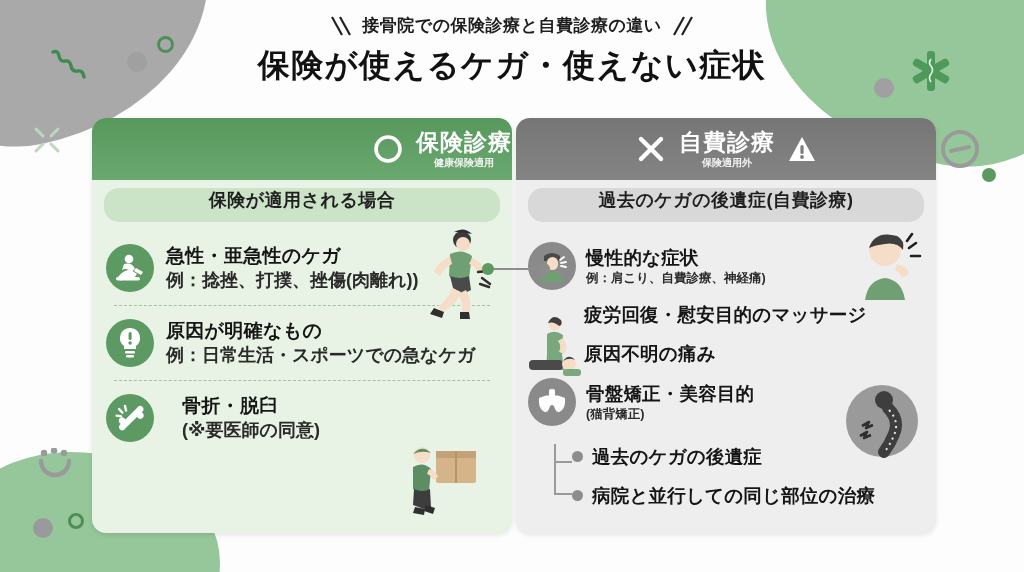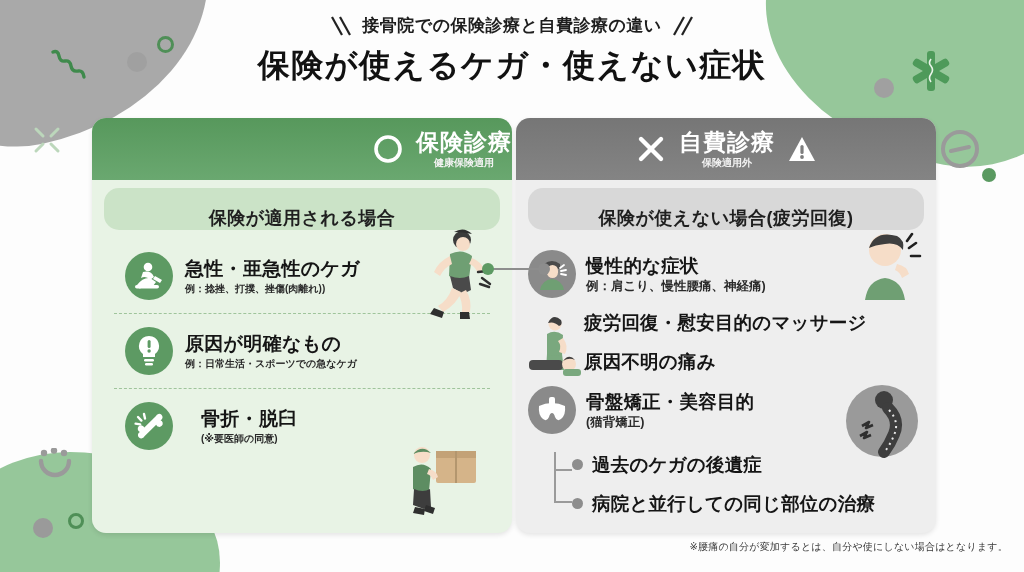--- a/index.html
+++ b/index.html
@@ -66,35 +66,35 @@
 
   .panel-head { height: 62px; display: flex; align-items: center; justify-content: center; gap: 12px; }
   .head-left { background: linear-gradient(180deg,#57985c 0%, #6aa870 100%); justify-content: flex-end; }
   .head-right { background: linear-gradient(180deg,#767676 0%, #848484 100%); }
   .head-mark { width: 32px; height: 32px; flex: 0 0 auto; }
   .head-text { text-align: center; line-height: 1; }
   .head-title { font-size: 23px; font-weight: bold; color: #ffffff; letter-spacing: 1px; }
   .head-sub { font-size: 10px; font-weight: bold; color: #f2f2f2; margin-top: 4px; }
   .head-warn { width: 30px; height: 30px; flex: 0 0 auto; }
 
-  .band { margin: 8px 12px 0 12px; height: 42px; border-radius: 15px;
-    display: flex; align-items: flex-end; justify-content: center; }
+  .band { margin: 8px 12px 0 12px; height: 34px; border-radius: 15px;
+    display: flex; align-items: flex-start; justify-content: center; }
   .band-left { background: #cbe3c7; }
   .band-right { background: #d8d8d8; }
   .band-text { font-size: 18px; font-weight: bold; color: #1f1f1f; letter-spacing: .5px; }
 
   
   .items { position: relative; padding: 6px 0 0 0; }
-  .item { display: flex; align-items: center; gap: 12px; padding: 0 14px; margin-left: 19px; }
+  .item { display: flex; align-items: center; gap: 12px; padding: 0 14px; }
   .ic { width: 48px; height: 48px; border-radius: 50%; flex: 0 0 auto; }
   .ic-green { background: #5d9a63; }
   .ic-gray { background: #8a8a8a; }
   .it-text { line-height: 1.15; }
   .it-title { font-size: 19px; font-weight: bold; color: #151515; letter-spacing: .3px; }
-  .it-sub { font-size: 10px; font-weight: bold; color: #2a2a2a; margin-top: 3px; }
+  .it-sub { font-size: 18px; font-weight: bold; color: #2a2a2a; margin-top: 3px; }
   .divider { height: 0; border-top: 1px dashed #9fc49b; margin: 13px 22px; }
 
   .left-item-1 { margin-top: 16px; }
   .left-item-2 { margin-top: 0px; }
   .left-item-3 { margin-top: 0px; gap: 28px; }
 
   
   .r-item { display: flex; align-items: center; gap: 10px; padding: 0 12px; }
   .r-title { font-size: 18.5px; font-weight: bold; color: #151515; letter-spacing: .2px; }
   .r-sub { font-size: 12.5px; font-weight: bold; color: #2a2a2a; margin-top: 3px; }
@@ -283,37 +283,37 @@
       <span class="head-warn">
         <svg viewBox="0 0 30 30" width="30" height="30">
           <path d="M15 3 L28 27 H2 Z" fill="#ffffff"></path>
           <rect x="13.4" y="11" width="3.2" height="9" rx="1.6" fill="#7d7d7d"></rect>
           <circle cx="15" cy="23" r="1.9" fill="#7d7d7d"></circle>
         </svg>
       </span>
     </div>
 
     <div class="band band-right">
-      <span class="band-text">保険が使えない場合(疲労回復)</span>
+      <span class="band-text">過去のケガの後遺症(自費診療)</span>
     </div>
 
     <div class="items">
 
       <div class="r-item" style="margin-top:14px;">
         <span class="ic ic-gray">
           <svg viewBox="0 0 48 48" width="48" height="48">
             <path d="M16 14 q8 -6 16 0 v5 h-16 z" fill="#4a4a4a"></path>
             <rect x="19" y="15" width="11" height="13" rx="5.5" fill="#f6ddc8"></rect>
             <path d="M12 40 q2 -10 12 -11 q10 1 12 11 z" fill="#6f9f73"></path>
             <path d="M33 21 l5 -1 M33 24 l5 1 M32 18 l4 -3" stroke="#fff" stroke-width="1.8" stroke-linecap="round"></path>
           </svg>
         </span>
         <span class="it-text">
           <div class="r-title">慢性的な症状</div>
-          <div class="r-sub">例：肩こり、慢性腰痛、神経痛)</div>
+          <div class="r-sub">例：肩こり、自費診療、神経痛)</div>
         </span>
       </div>
 
       <div class="r-plain" style="margin-top:12px; padding-left:68px;">
         <span class="r-title">疲労回復・慰安目的のマッサージ</span>
       </div>
 
       <div class="r-plain" style="margin-top:14px; padding-left:68px;">
         <span class="r-title">原因不明の痛み</span>
       </div>
@@ -420,15 +420,14 @@
   </div>
 
   <div class="connector">
     <svg viewBox="0 0 72 14" width="72" height="14">
       <line x1="8" y1="7" x2="64" y2="7" stroke="#8d8d8d" stroke-width="2"></line>
       <circle cx="8" cy="7" r="6" fill="#5d9a63"></circle>
       <circle cx="64" cy="7" r="6" fill="#8d8d8d"></circle>
     </svg>
   </div>
 
-  <div class="footnote">※腰痛の自分が変加するとは、自分や使にしない場合はとなります。</div>
 
 </div>
 
 </body></html>

